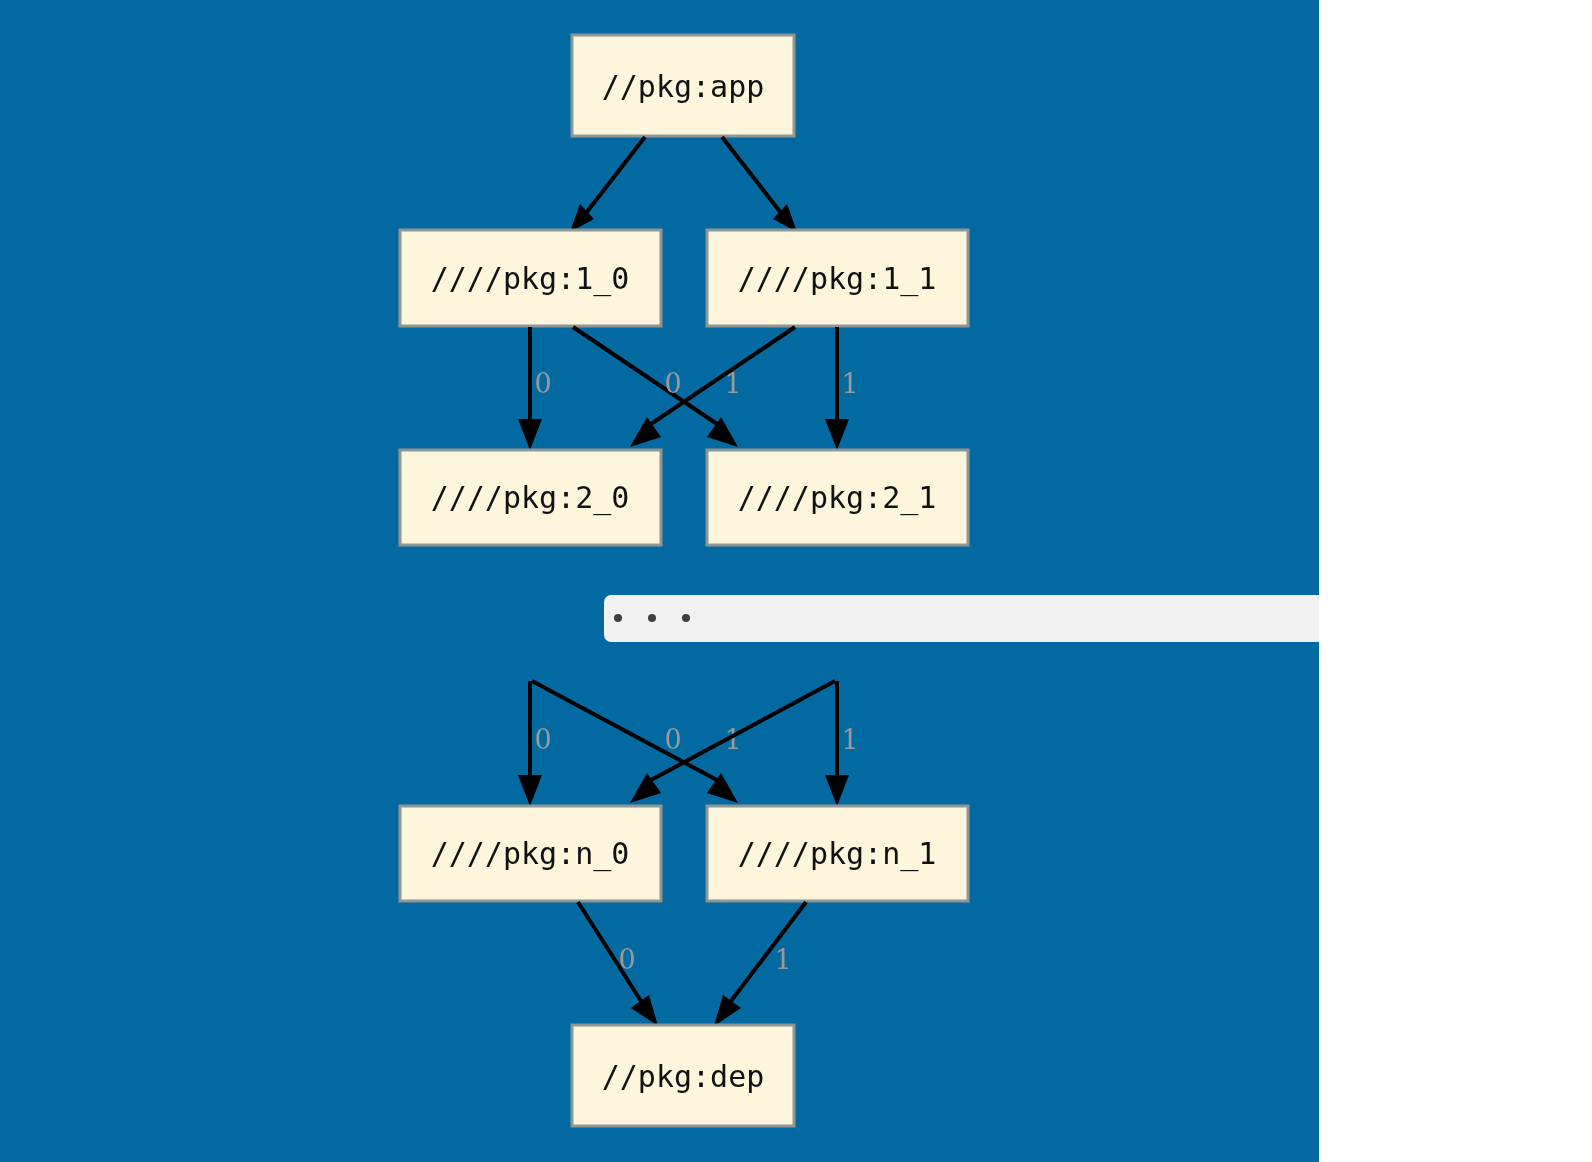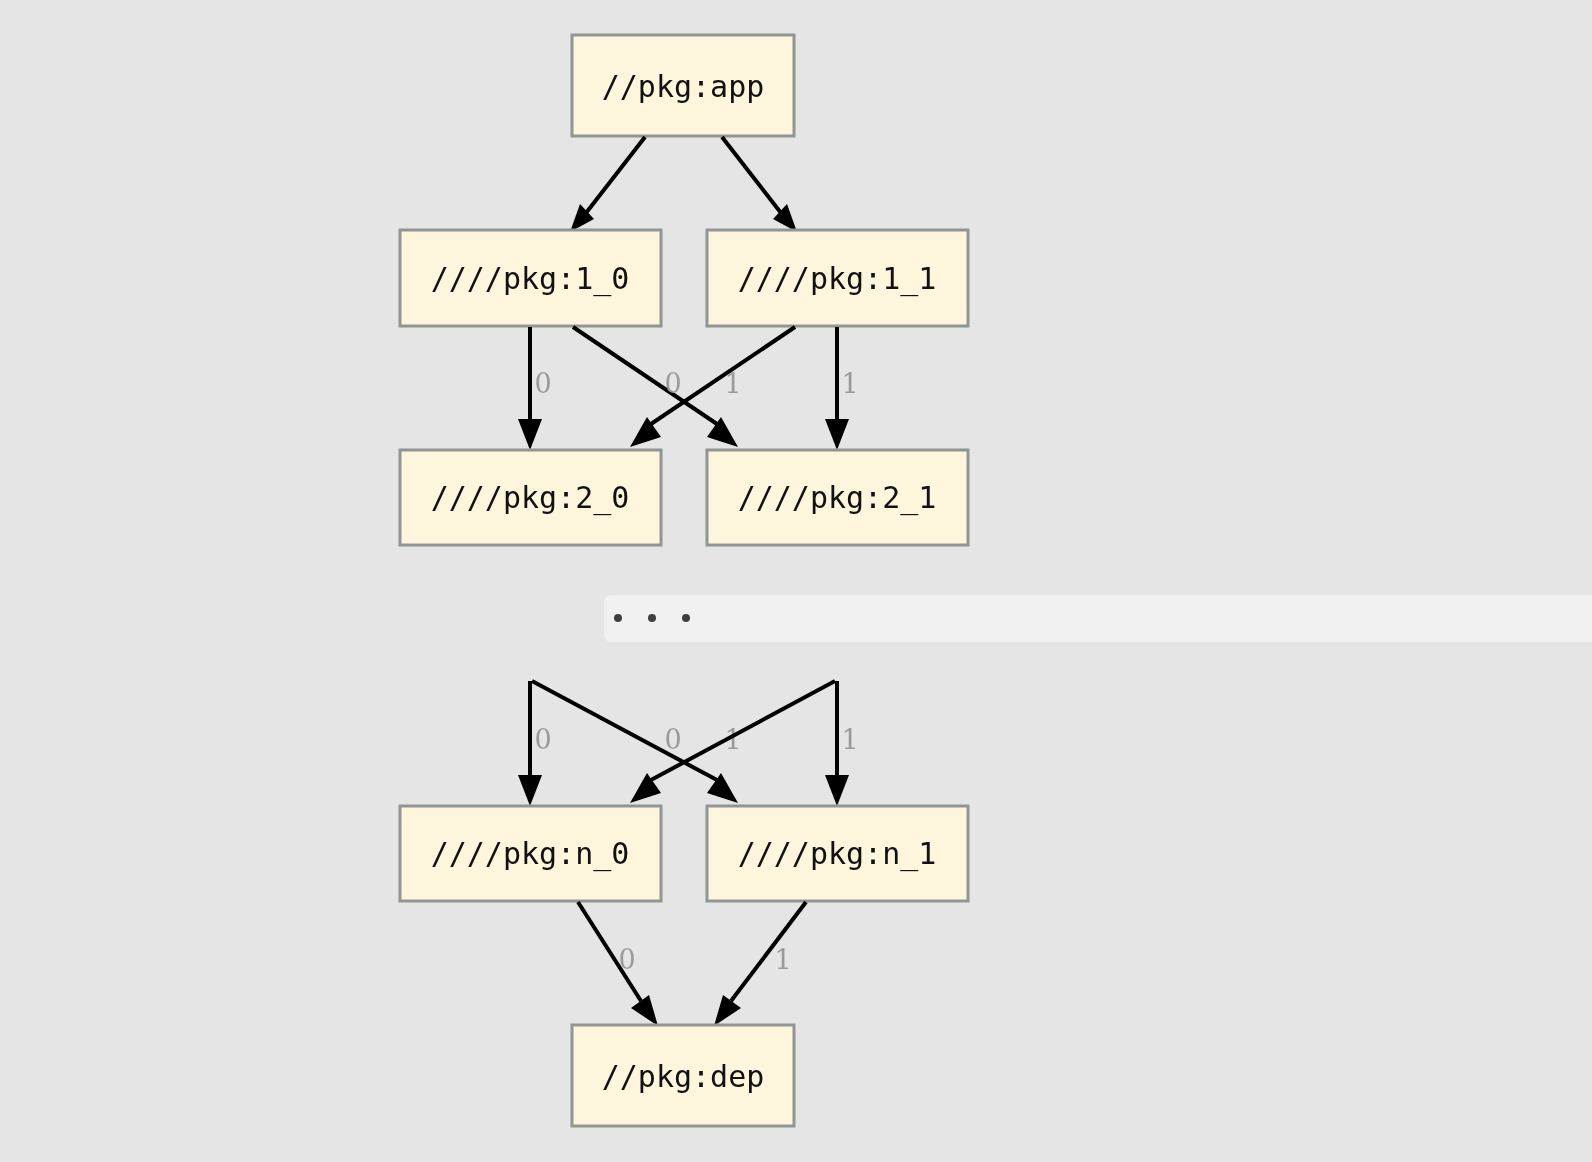--- a/index.html
+++ b/index.html
@@ -5,23 +5,23 @@
   html, body {
     margin: 0;
     padding: 0;
     background: #ffffff;
   }
   body {
     font-family: "DejaVu Sans Mono", monospace;
   }
   #canvas {
     position: relative;
-    width: 1592px;
+    width: 1319px;
     height: 1162px;
-    background: #e5e5e5;
+    background: #0369a1;
     overflow: hidden;
   }
   #graph-svg {
     position: absolute;
     left: 0;
     top: 0;
     width: 1592px;
     height: 1162px;
   }
   .node-rect {

